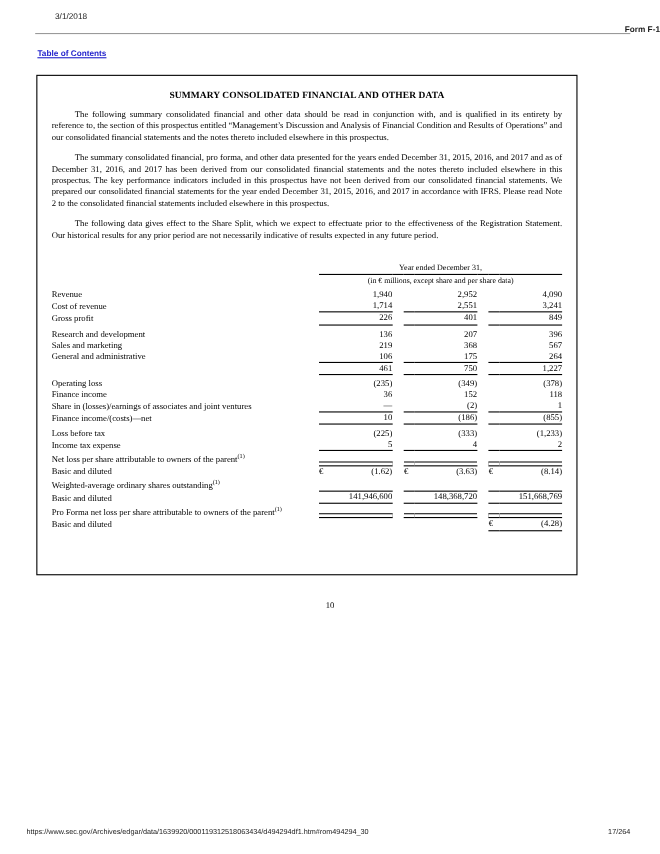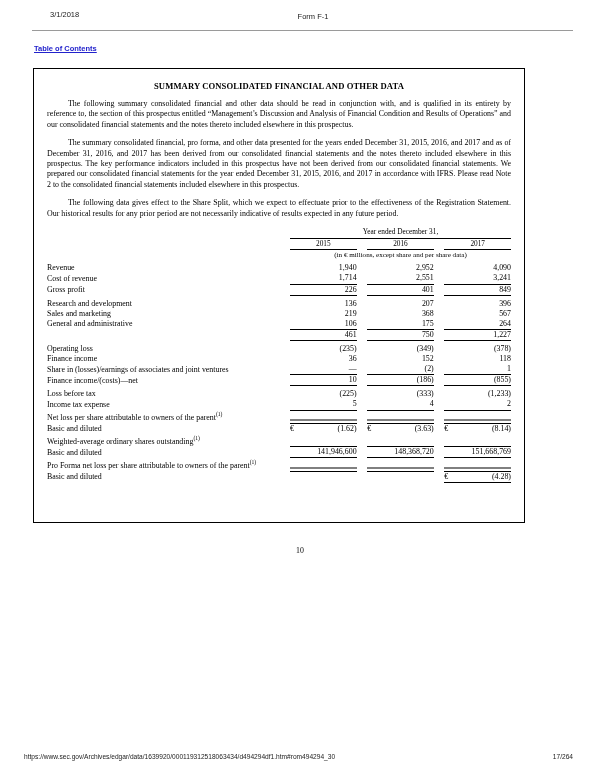--- a/index.html
+++ b/index.html
@@ -18,21 +18,21 @@
   .print-header {
     position: absolute;
     top: 8px; left: 0; right: 0;
     height: 18px;
     font-family: "Liberation Sans", sans-serif;
     font-size: 7.5px;
     color: #1a1a1a;
     margin-left: 26px;
   }
   .print-header .ph-date { position: absolute; left: 24px; top: 2px; }
-  .print-header .ph-title { position: absolute; left: 0; right: 0; top: 4px; text-align: center; }
+  .print-header .ph-title { position: absolute; left: 0; right: 0; top: 14px; text-align: right; font-weight: bold; }
 
   .header-rule {
     position: absolute;
     top: 30px; left: 32px; right: 27px;
     height: 1px;
     background: #9a9a9a;
   }
 
   
   .toc-link {
@@ -70,21 +70,21 @@
     text-align: justify;
     text-indent: 21px;
     margin: 0 0 8px 0;
   }
 
   
   table.fin {
     width: 100%;
     border-collapse: collapse;
     font-size: 7.9px;
-    margin-top: 8px;
+    margin-top: 19px;
   }
   table.fin td, table.fin th {
     padding: 0;
     font-weight: normal;
     vertical-align: bottom;
     line-height: 10.1px;
   }
 
   .col-label { width: 290px; text-align: left; }
   .col-cur   { width: 12px; text-align: left; }
@@ -178,29 +178,20 @@
     </colgroup>
     <thead>
       <tr>
         <td></td>
           <td></td>
         <td class="hdr-span" colspan="8">Year ended December 31,</td>
       </tr>
       <tr>
         <td></td>
           <td></td>
-        <td class="hdr-year" colspan="2">2015</td>
-        <td></td>
-        <td class="hdr-year" colspan="2">2016</td>
-        <td></td>
-        <td class="hdr-year" colspan="2">2017</td>
-      </tr>
-      <tr>
-        <td></td>
-          <td></td>
         <td class="hdr-units" colspan="8">(in € millions, except share and per share data)</td>
       </tr>
     </thead>
     <tbody>
 
 
       <tr>
         <td>Revenue</td>
           <td></td>
         <td class="cur"></td>

